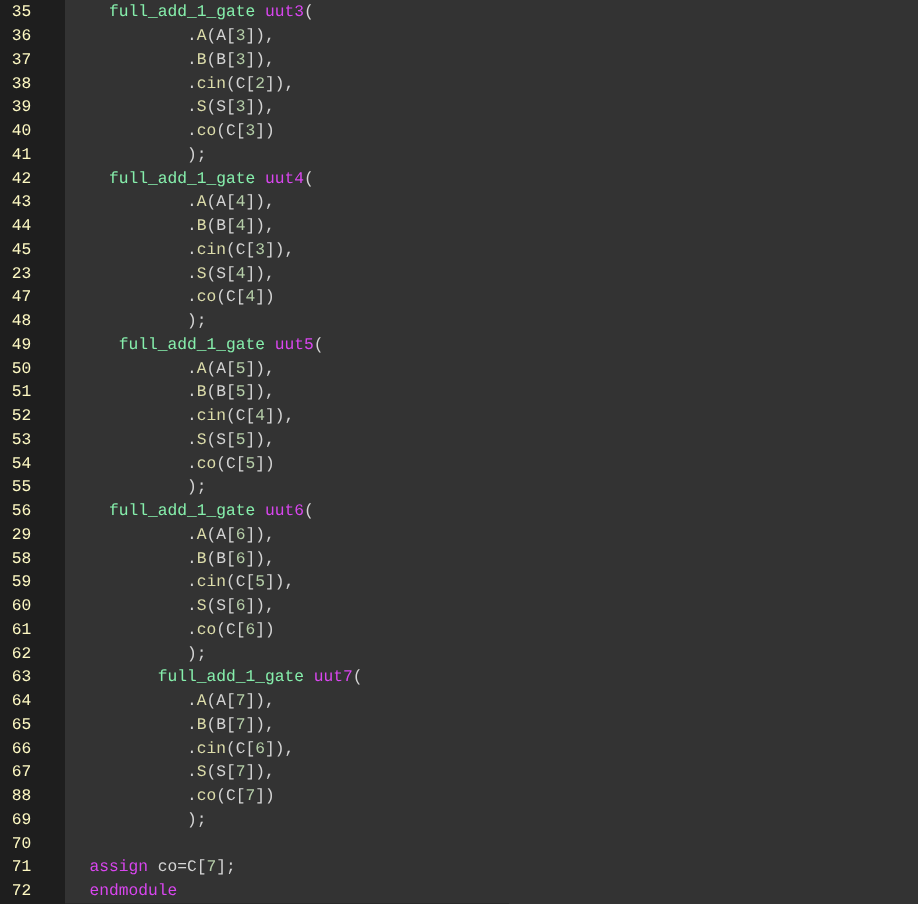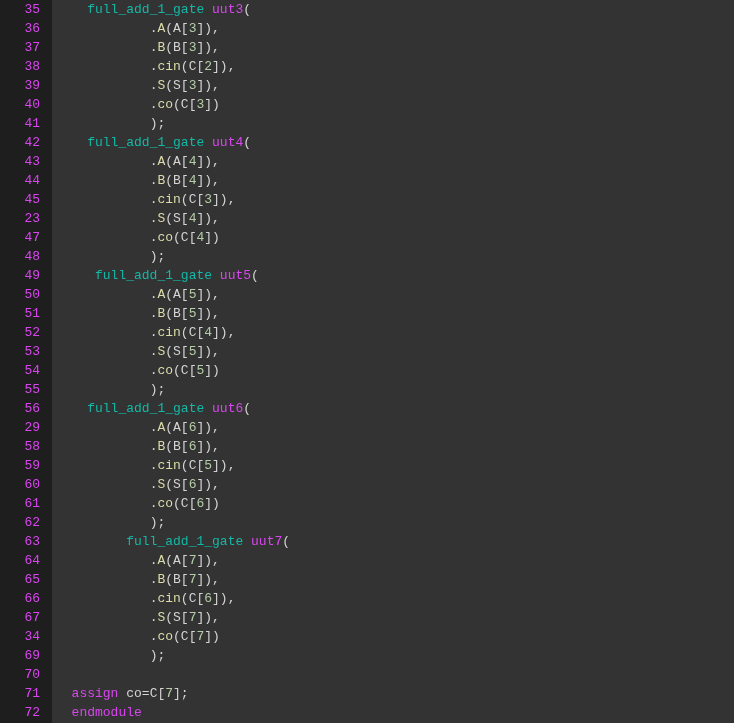--- a/index.html
+++ b/index.html
@@ -13,35 +13,35 @@
   }
   .editor {
     display: flex;
     width: 734px;
     height: 723px;
   }
   .gutter {
     background: #1e1e1e;
     width: 52px;
     text-align: right;
-    padding-right: 12px;
-    color: #d946ef;
+    padding-right: 27px;
+    color: #fef9c3;
     user-select: none;
     flex-shrink: 0;
   }
   .gutter .ln { height: 19px; }
   .code {
     background: #333333;
     flex: 1;
     padding-left: 4px;
     white-space: pre;
     color: #d4d4d4;
   }
   .code .row { height: 19px; }
-  .t-module { color: #14b8a6; }
+  .t-module { color: #86efac; }
   .t-inst   { color: #d946ef; }
   .t-port   { color: #dcdcaa; }
   .t-num    { color: #b5cea8; }
   .t-punc   { color: #d4d4d4; }
   .t-kw     { color: #d946ef; }
 </style>
 </head>
 <body>
 
 <div class="editor">
@@ -72,20 +72,20 @@
       <div class="ln">58</div>
       <div class="ln">59</div>
       <div class="ln">60</div>
       <div class="ln">61</div>
       <div class="ln">62</div>
       <div class="ln">63</div>
       <div class="ln">64</div>
       <div class="ln">65</div>
       <div class="ln">66</div>
       <div class="ln">67</div>
-      <div class="ln">34</div>
+      <div class="ln">88</div>
       <div class="ln">69</div>
       <div class="ln">70</div>
       <div class="ln">71</div>
       <div class="ln">72</div>
     </div>
   <div class="code" id="code"><div class="row"><span>    </span><span class="t-module">full_add_1_gate</span><span class="t-punc"> </span><span class="t-inst">uut3</span><span class="t-punc">(</span></div><div class="row"><span>            </span><span class="t-punc">.</span><span class="t-port">A</span><span class="t-punc">(A[</span><span class="t-num">3</span><span class="t-punc">]),</span></div><div class="row"><span>            </span><span class="t-punc">.</span><span class="t-port">B</span><span class="t-punc">(B[</span><span class="t-num">3</span><span class="t-punc">]),</span></div><div class="row"><span>            </span><span class="t-punc">.</span><span class="t-port">cin</span><span class="t-punc">(C[</span><span class="t-num">2</span><span class="t-punc">]),</span></div><div class="row"><span>            </span><span class="t-punc">.</span><span class="t-port">S</span><span class="t-punc">(S[</span><span class="t-num">3</span><span class="t-punc">]),</span></div><div class="row"><span>            </span><span class="t-punc">.</span><span class="t-port">co</span><span class="t-punc">(C[</span><span class="t-num">3</span><span class="t-punc">])</span></div><div class="row"><span>            </span><span class="t-punc">);</span></div><div class="row"><span>    </span><span class="t-module">full_add_1_gate</span><span class="t-punc"> </span><span class="t-inst">uut4</span><span class="t-punc">(</span></div><div class="row"><span>            </span><span class="t-punc">.</span><span class="t-port">A</span><span class="t-punc">(A[</span><span class="t-num">4</span><span class="t-punc">]),</span></div><div class="row"><span>            </span><span class="t-punc">.</span><span class="t-port">B</span><span class="t-punc">(B[</span><span class="t-num">4</span><span class="t-punc">]),</span></div><div class="row"><span>            </span><span class="t-punc">.</span><span class="t-port">cin</span><span class="t-punc">(C[</span><span class="t-num">3</span><span class="t-punc">]),</span></div><div class="row"><span>            </span><span class="t-punc">.</span><span class="t-port">S</span><span class="t-punc">(S[</span><span class="t-num">4</span><span class="t-punc">]),</span></div><div class="row"><span>            </span><span class="t-punc">.</span><span class="t-port">co</span><span class="t-punc">(C[</span><span class="t-num">4</span><span class="t-punc">])</span></div><div class="row"><span>            </span><span class="t-punc">);</span></div><div class="row"><span>     </span><span class="t-module">full_add_1_gate</span><span class="t-punc"> </span><span class="t-inst">uut5</span><span class="t-punc">(</span></div><div class="row"><span>            </span><span class="t-punc">.</span><span class="t-port">A</span><span class="t-punc">(A[</span><span class="t-num">5</span><span class="t-punc">]),</span></div><div class="row"><span>            </span><span class="t-punc">.</span><span class="t-port">B</span><span class="t-punc">(B[</span><span class="t-num">5</span><span class="t-punc">]),</span></div><div class="row"><span>            </span><span class="t-punc">.</span><span class="t-port">cin</span><span class="t-punc">(C[</span><span class="t-num">4</span><span class="t-punc">]),</span></div><div class="row"><span>            </span><span class="t-punc">.</span><span class="t-port">S</span><span class="t-punc">(S[</span><span class="t-num">5</span><span class="t-punc">]),</span></div><div class="row"><span>            </span><span class="t-punc">.</span><span class="t-port">co</span><span class="t-punc">(C[</span><span class="t-num">5</span><span class="t-punc">])</span></div><div class="row"><span>            </span><span class="t-punc">);</span></div><div class="row"><span>    </span><span class="t-module">full_add_1_gate</span><span class="t-punc"> </span><span class="t-inst">uut6</span><span class="t-punc">(</span></div><div class="row"><span>            </span><span class="t-punc">.</span><span class="t-port">A</span><span class="t-punc">(A[</span><span class="t-num">6</span><span class="t-punc">]),</span></div><div class="row"><span>            </span><span class="t-punc">.</span><span class="t-port">B</span><span class="t-punc">(B[</span><span class="t-num">6</span><span class="t-punc">]),</span></div><div class="row"><span>            </span><span class="t-punc">.</span><span class="t-port">cin</span><span class="t-punc">(C[</span><span class="t-num">5</span><span class="t-punc">]),</span></div><div class="row"><span>            </span><span class="t-punc">.</span><span class="t-port">S</span><span class="t-punc">(S[</span><span class="t-num">6</span><span class="t-punc">]),</span></div><div class="row"><span>            </span><span class="t-punc">.</span><span class="t-port">co</span><span class="t-punc">(C[</span><span class="t-num">6</span><span class="t-punc">])</span></div><div class="row"><span>            </span><span class="t-punc">);</span></div><div class="row"><span>         </span><span class="t-module">full_add_1_gate</span><span class="t-punc"> </span><span class="t-inst">uut7</span><span class="t-punc">(</span></div><div class="row"><span>            </span><span class="t-punc">.</span><span class="t-port">A</span><span class="t-punc">(A[</span><span class="t-num">7</span><span class="t-punc">]),</span></div><div class="row"><span>            </span><span class="t-punc">.</span><span class="t-port">B</span><span class="t-punc">(B[</span><span class="t-num">7</span><span class="t-punc">]),</span></div><div class="row"><span>            </span><span class="t-punc">.</span><span class="t-port">cin</span><span class="t-punc">(C[</span><span class="t-num">6</span><span class="t-punc">]),</span></div><div class="row"><span>            </span><span class="t-punc">.</span><span class="t-port">S</span><span class="t-punc">(S[</span><span class="t-num">7</span><span class="t-punc">]),</span></div><div class="row"><span>            </span><span class="t-punc">.</span><span class="t-port">co</span><span class="t-punc">(C[</span><span class="t-num">7</span><span class="t-punc">])</span></div><div class="row"><span>            </span><span class="t-punc">);</span></div><div class="row"><span></span></div><div class="row"><span>  </span><span class="t-kw">assign</span><span class="t-punc"> co=C[</span><span class="t-num">7</span><span class="t-punc">];</span></div><div class="row"><span>  </span><span class="t-kw">endmodule</span></div></div>
 </div>
 
 </body></html>

